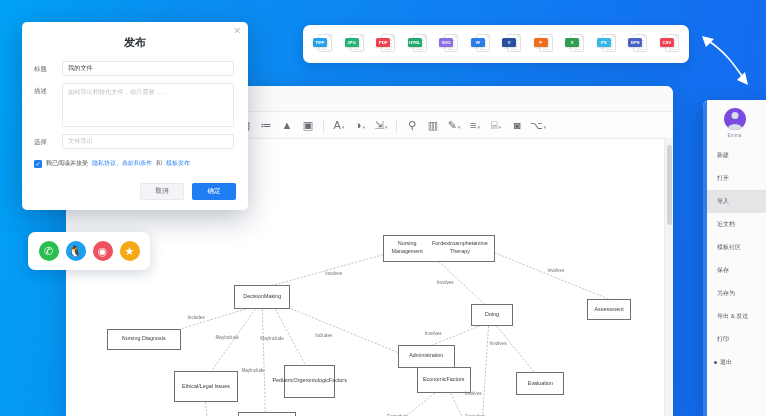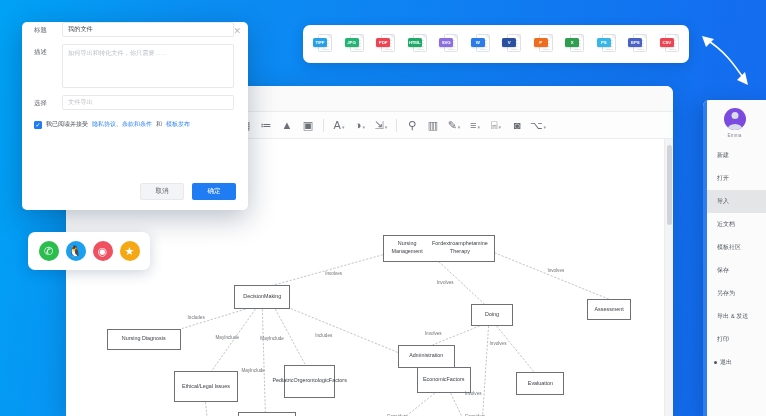--- a/index.html
+++ b/index.html
@@ -448,20 +448,21 @@
     <div class="fmt">
       <div class="page">
         <i></i>
       </div>
       <div class="tag" style="background: rgb(239, 67, 82);">CSV</div>
     </div>
   </div>
 
 <div class="dialog">
   <div class="dialog-close">✕</div>
+  <div class="dialog-title">发布</div>
 
   <div class="frow">
     <div class="flabel">标题</div>
     <div class="finput">我的文件</div>
   </div>
 
   <div class="frow">
     <div class="flabel">描述</div>
     <div class="ftextarea">如何导出和转化文件，你只需要……</div>
   </div>

